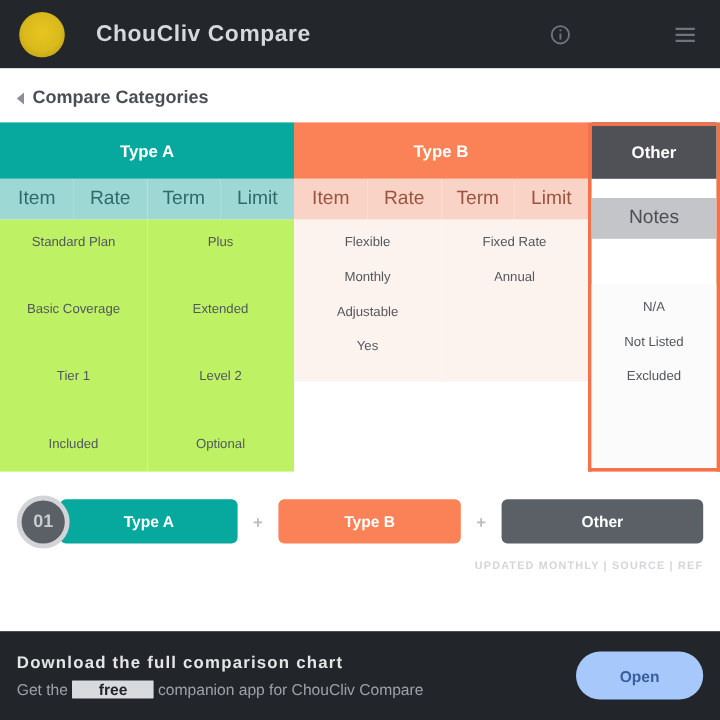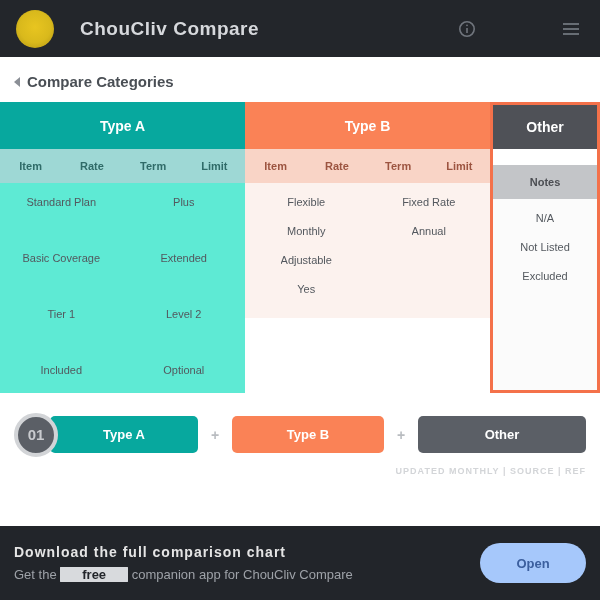--- a/index.html
+++ b/index.html
@@ -51,32 +51,32 @@
     display: flex; align-items: center; justify-content: center;
     height: 47px; font-size: 14px; font-weight: 700; color: #ffffff;
     overflow: hidden; white-space: nowrap;
   }
   .grp-a { background: #07a89e; }
   .grp-b { background: #fa8256; }
   .grp-c { background: #4f5157; }
 
   .sub-head {
     display: flex; align-items: center; justify-content: center;
-    height: 34px; font-size: 11px; font-weight: 700; color: #3c6f6c;
+    height: 34px; font-size: 16px; font-weight: 400; color: #3c6f6c;
     overflow: hidden; white-space: nowrap; text-align: center;
   }
   .sub-a { background: #9ed8d5; color: #2f6b68; }
   .sub-b { background: #f9d4c6; color: #9c5440; }
   .sub-c { background: #c3c5c8; color: #4c4e53; margin-top: 16px; }
 
   .cell {
     display: flex; flex-direction: column; align-items: center;
     padding: 12px 6px 14px 6px; gap: 13px; min-height: 135px;
   }
-  .cell-a { background: #5eead4; gap: 40px; }
+  .cell-a { background: #bef264; gap: 40px; }
   .cell-b { background: #fcf2ee; }
   .cell-c { background: #fbfbfb; }
   .cell-item {
     font-size: 11px; line-height: 1.45; color: #53585e;
     text-align: center; white-space: nowrap; overflow: hidden;
     max-width: 100%; text-overflow: ellipsis;
   }
 
   
   .col-c-outer {
@@ -216,21 +216,21 @@
           <div class="cell cell-b" style="flex:1 1 0; min-width:0;">
             <div class="cell-item">Fixed Rate</div>
             <div class="cell-item">Annual</div>
           </div>
         </div>
       </div>
 
       <div class="col-c-outer">
         <div class="grp-head grp-c">Other</div>
         <div class="sub-head sub-c">Notes</div>
-        <div class="cell cell-c" style="flex:1 1 auto;">
+        <div class="cell cell-c" style="flex:1 1 auto;margin-top:38px;">
           <div class="cell-item">N/A</div>
           <div class="cell-item">Not Listed</div>
           <div class="cell-item">Excluded</div>
         </div>
       </div>
 
     </div>
   </div>
 
   <div class="legend-zone">

